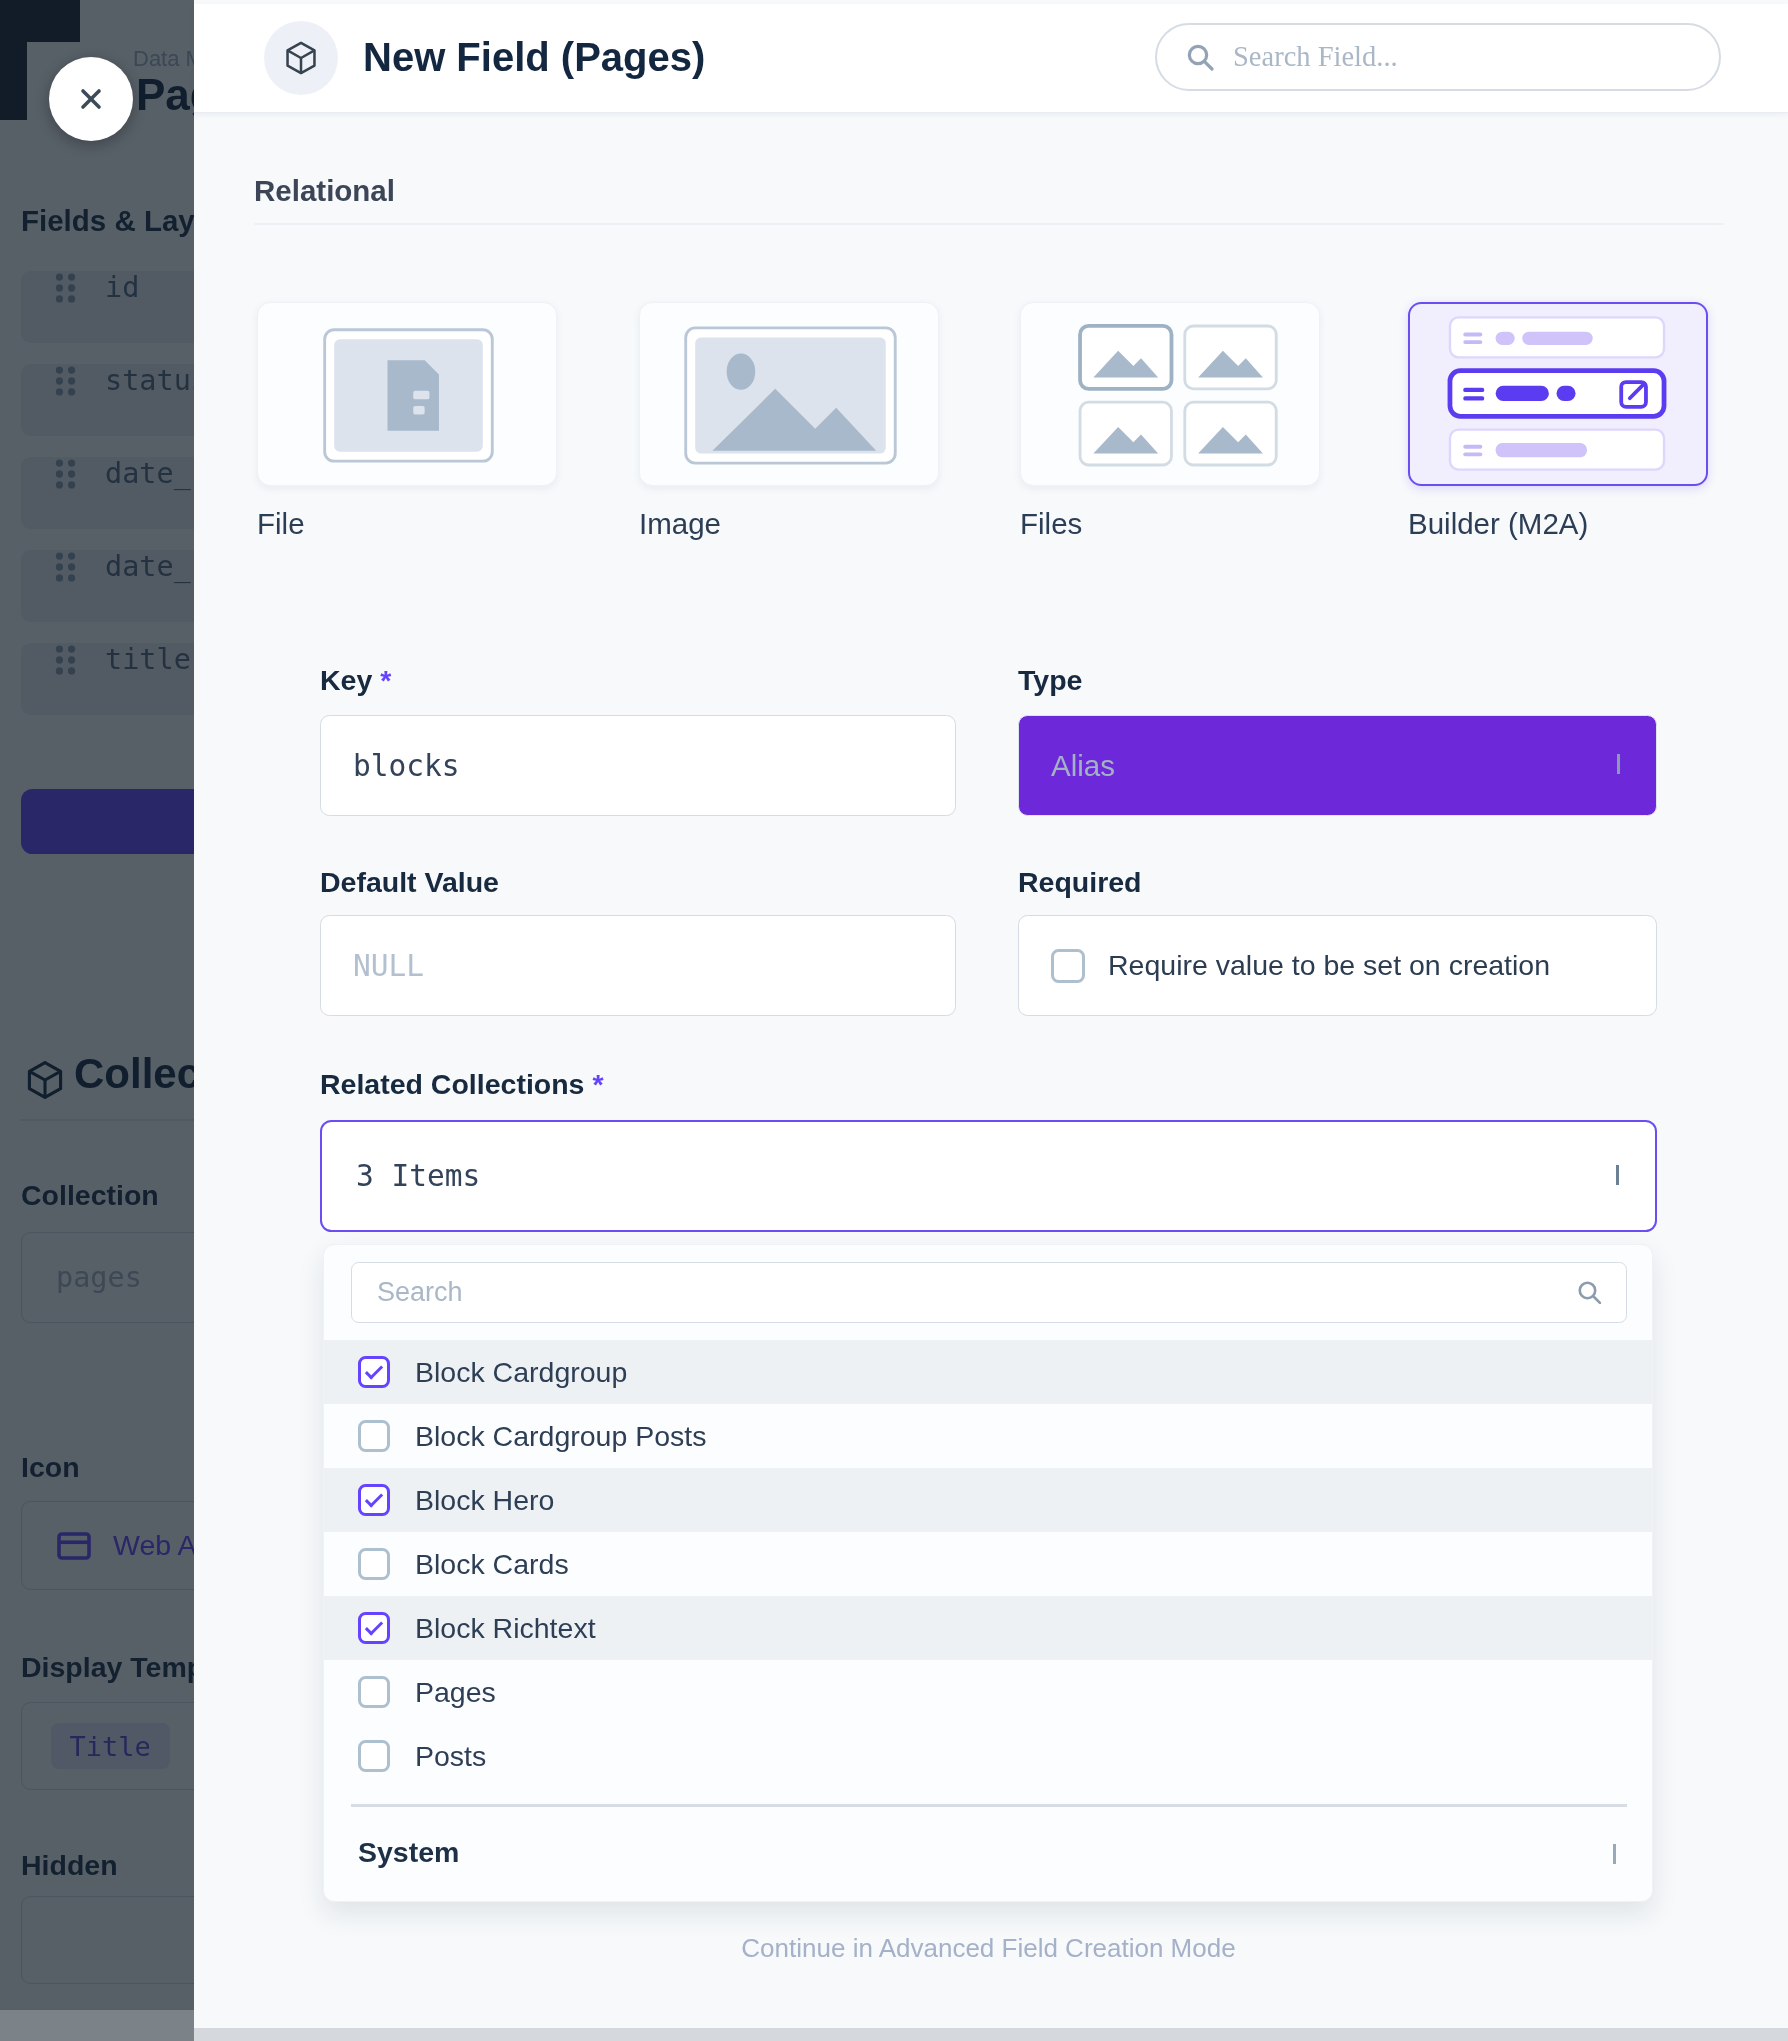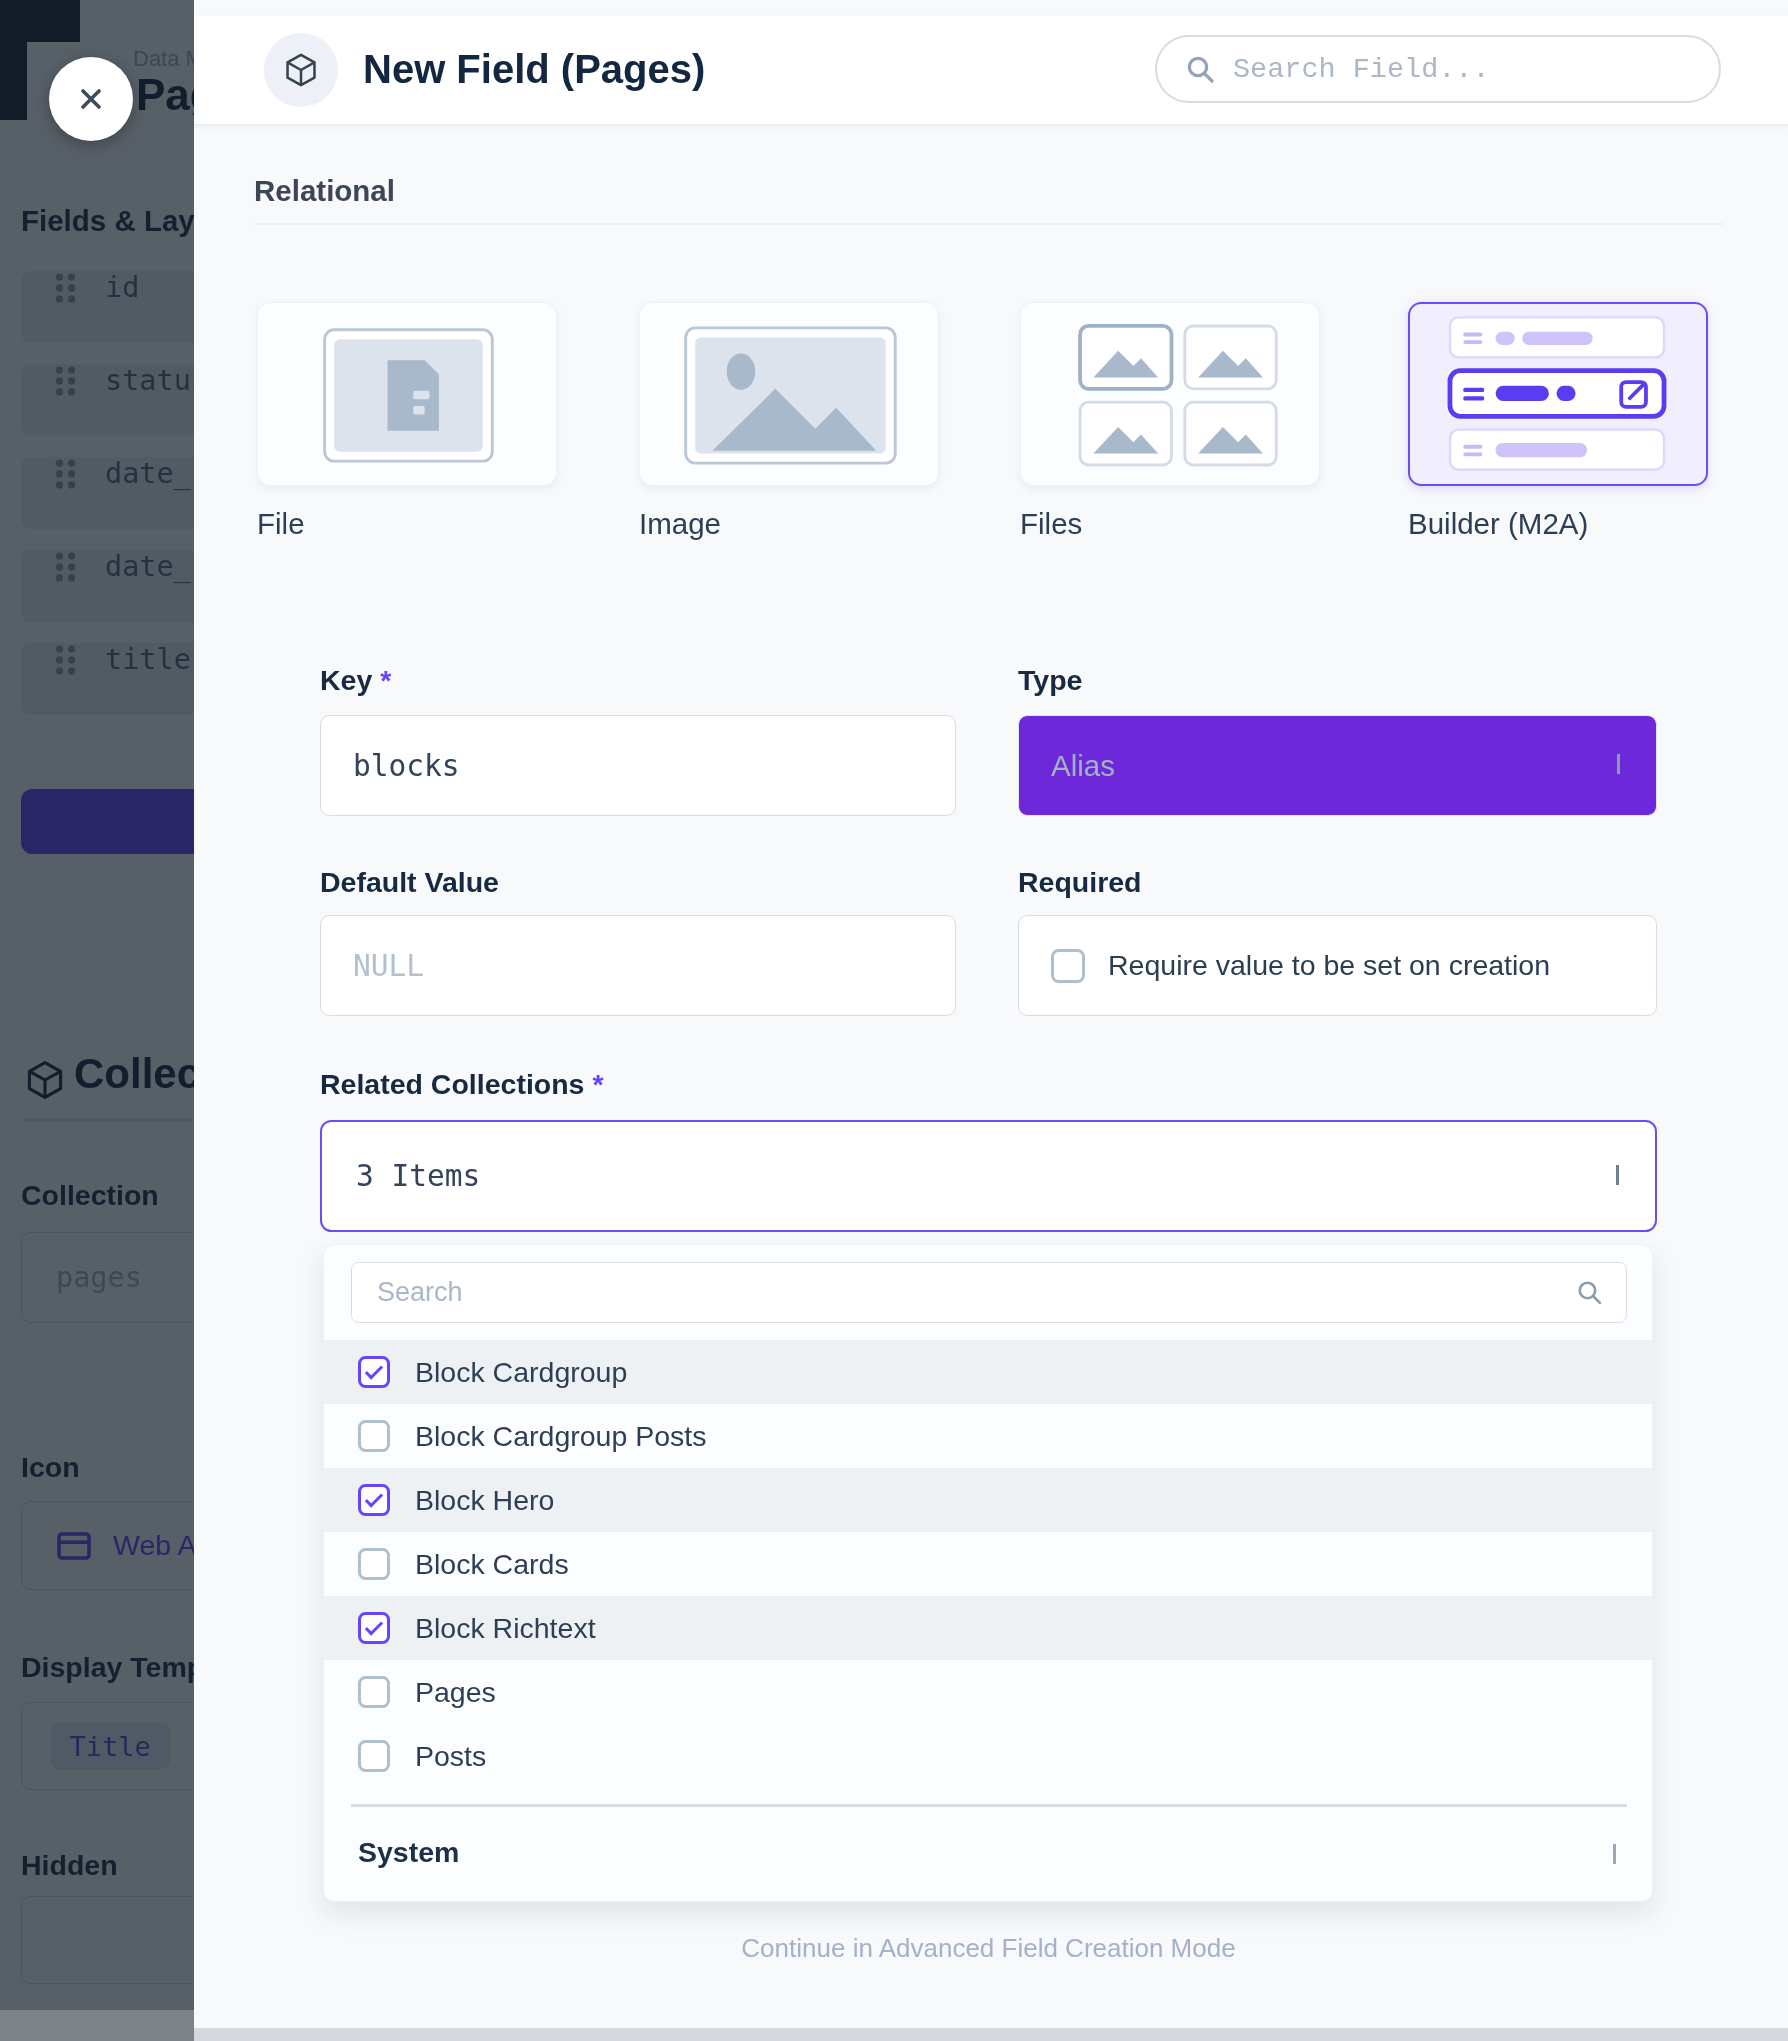--- a/index.html
+++ b/index.html
@@ -41,32 +41,32 @@
                   background:rgba(255,255,255,0.22); z-index:3; }
 
   
   .close-btn { position:absolute; left:49px; top:57px; width:84px; height:84px; border-radius:50%;
                background:#ffffff; z-index:40; display:flex; align-items:center; justify-content:center;
                box-shadow:0 3.8px 13.3px rgba(0,0,0,0.28); }
 
   
   .drawer { position:absolute; left:194px; top:0; width:1594px; height:2041px;
             background:#f7f9fb; z-index:10; }
-  .dr-header { position:absolute; left:0; top:16px; width:1594px; height:109px; background:#fff;
+  .dr-header { position:absolute; left:0; top:4px; width:1594px; height:109px; background:#fff;
                border-bottom:1px solid #e9edf1; box-shadow:0 1.9px 5.7px rgba(23,41,64,0.05); }
   .icon-circle { position:absolute; left:70px; top:17px; width:74px; height:74px; border-radius:50%;
                  background:#edf1f7; display:flex; align-items:center; justify-content:center; color:#37434f; }
   .dr-title { position:absolute; left:169px; top:31px; font-size:40px; font-weight:bold;
               color:#132740; white-space:nowrap; }
   .search-pill { position:absolute; left:961px; top:19px; width:566px; height:68px;
                  border:2.9px solid #d6dce3; border-radius:34px; background:#fff;
                  display:flex; align-items:center; }
   .search-pill svg { margin-left:27px; color:#93a3b5; flex:0 0 auto; }
   .search-pill input { border:none; outline:none; background:transparent; margin-left:17px;
-                       font-size:28.5px; color:#39485c; width:457px; font-family:Liberation Mono, monospace; }
+                       font-size:28.5px; color:#39485c; width:457px; font-family:Liberation Serif, serif; }
   .search-pill input::placeholder { color:#a9b7c7; }
 
   .section-label { position:absolute; left:60px; top:174px; font-size:29.5px; font-weight:bold; color:#3c4656; }
   .section-divider { position:absolute; left:60px; top:223px; width:1470px; height:1.9px; background:#edf0f4; }
 
   
   .type-card { position:absolute; top:302px; width:300px; height:184px; background:#fbfdfe;
                border:1.9px solid #eef2f7; border-radius:13.3px;
                box-shadow:0 2.9px 7.6px rgba(120,140,160,0.10); }
   .type-card.selected { background:#f1eefe; border:2.9px solid #6b4df2; box-shadow:0 2.9px 9.5px rgba(102,68,255,0.18); }

